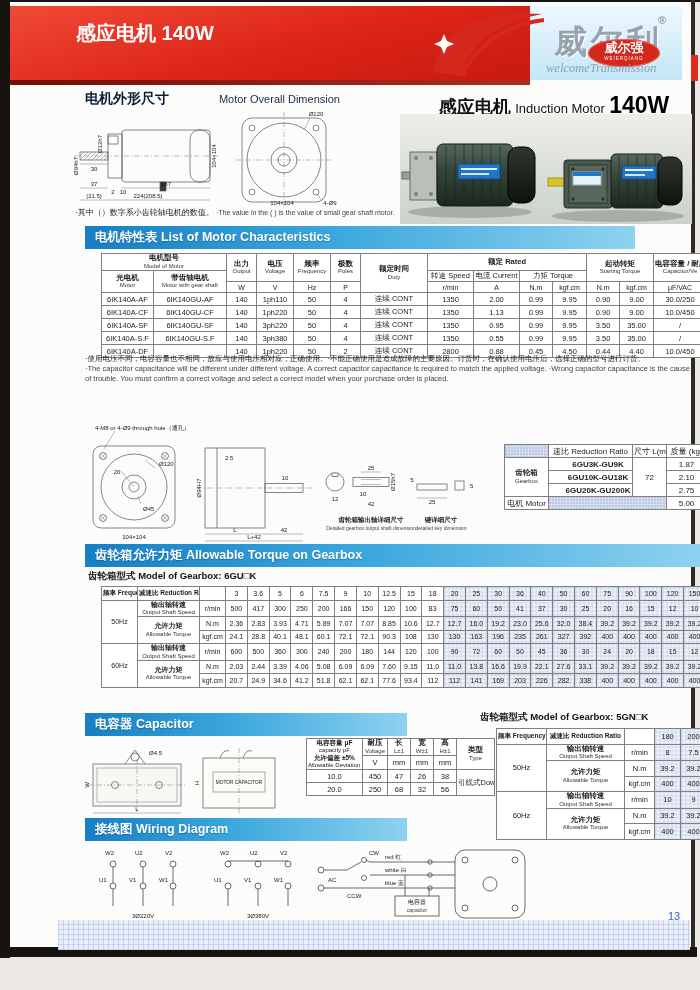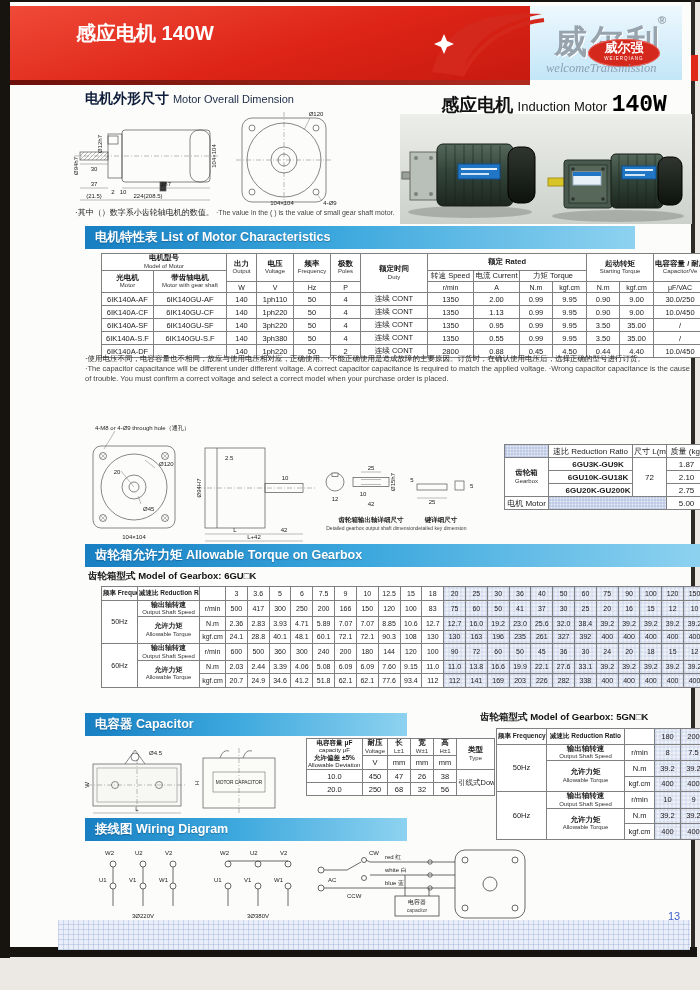--- a/index.html
+++ b/index.html
@@ -28,28 +28,28 @@
   .brand-sub{position:absolute;left:536px;top:55px;font-size:12.5px;color:#8ba0b4;
              font-family:"Liberation Serif",serif;font-style:italic;}
   .stamp{position:absolute;left:578px;top:33px;width:72px;height:28px;background:#d5281c;
          border-radius:50%;color:#fff;text-align:center;box-shadow:0 0 0 1px #e8695f inset;}
   .stamp .s1{display:block;font-size:13px;font-weight:bold;line-height:17px;}
   .stamp .s2{display:block;font-size:4.5px;line-height:5px;letter-spacing:1px;}
   .red-tab{position:absolute;left:682px;top:55px;width:16px;height:26px;background:#df2a1b;}
 
   
   .sec-h{font-size:14px;font-weight:bold;color:#0e1d3a;}
-  .sec-h .en{font-size:11px;font-weight:normal;color:#1c2b46;}
+  .sec-h .en{font-size:11px;font-weight:normal;color:#1c2b46;margin-left:46px;}
   .banner{background:linear-gradient(90deg,#177fc2 0%,#3ba7dd 45%,#8ed2f0 100%);
           color:#fff;font-weight:bold;font-size:12.5px;line-height:23px;padding-left:10px;
           text-shadow:0 1px 1px rgba(0,40,80,.35);}
   .prod-title{left:408px;top:90px;width:272px;text-align:center;white-space:nowrap;}
   .prod-title .cn{font-size:18px;font-weight:bold;color:#111;}
   .prod-title .en{font-size:13px;color:#111;}
-  .prod-title .pw{font-size:23px;font-weight:bold;color:#000;font-family:Liberation Mono, monospace;}
+  .prod-title .pw{font-size:23px;font-weight:bold;color:#000;}
 
   
   table{border-collapse:collapse;table-layout:fixed;background:#fff;margin-left:16px;}
   th,td{border:1px solid #808080;text-align:center;vertical-align:middle;
         padding:0 1px;font-weight:normal;color:#1b1b1b;overflow:hidden;white-space:nowrap;}
   th .cnb{display:block;font-size:7.5px;font-weight:bold;line-height:8.5px;}
   th .en{display:block;font-size:6px;color:#333;line-height:7px;}
   .shade{background:
      repeating-linear-gradient(90deg,rgba(150,170,215,.30) 0 1px,transparent 1px 4px),
      repeating-linear-gradient(0deg,rgba(150,170,215,.30) 0 1px,transparent 1px 4px),

